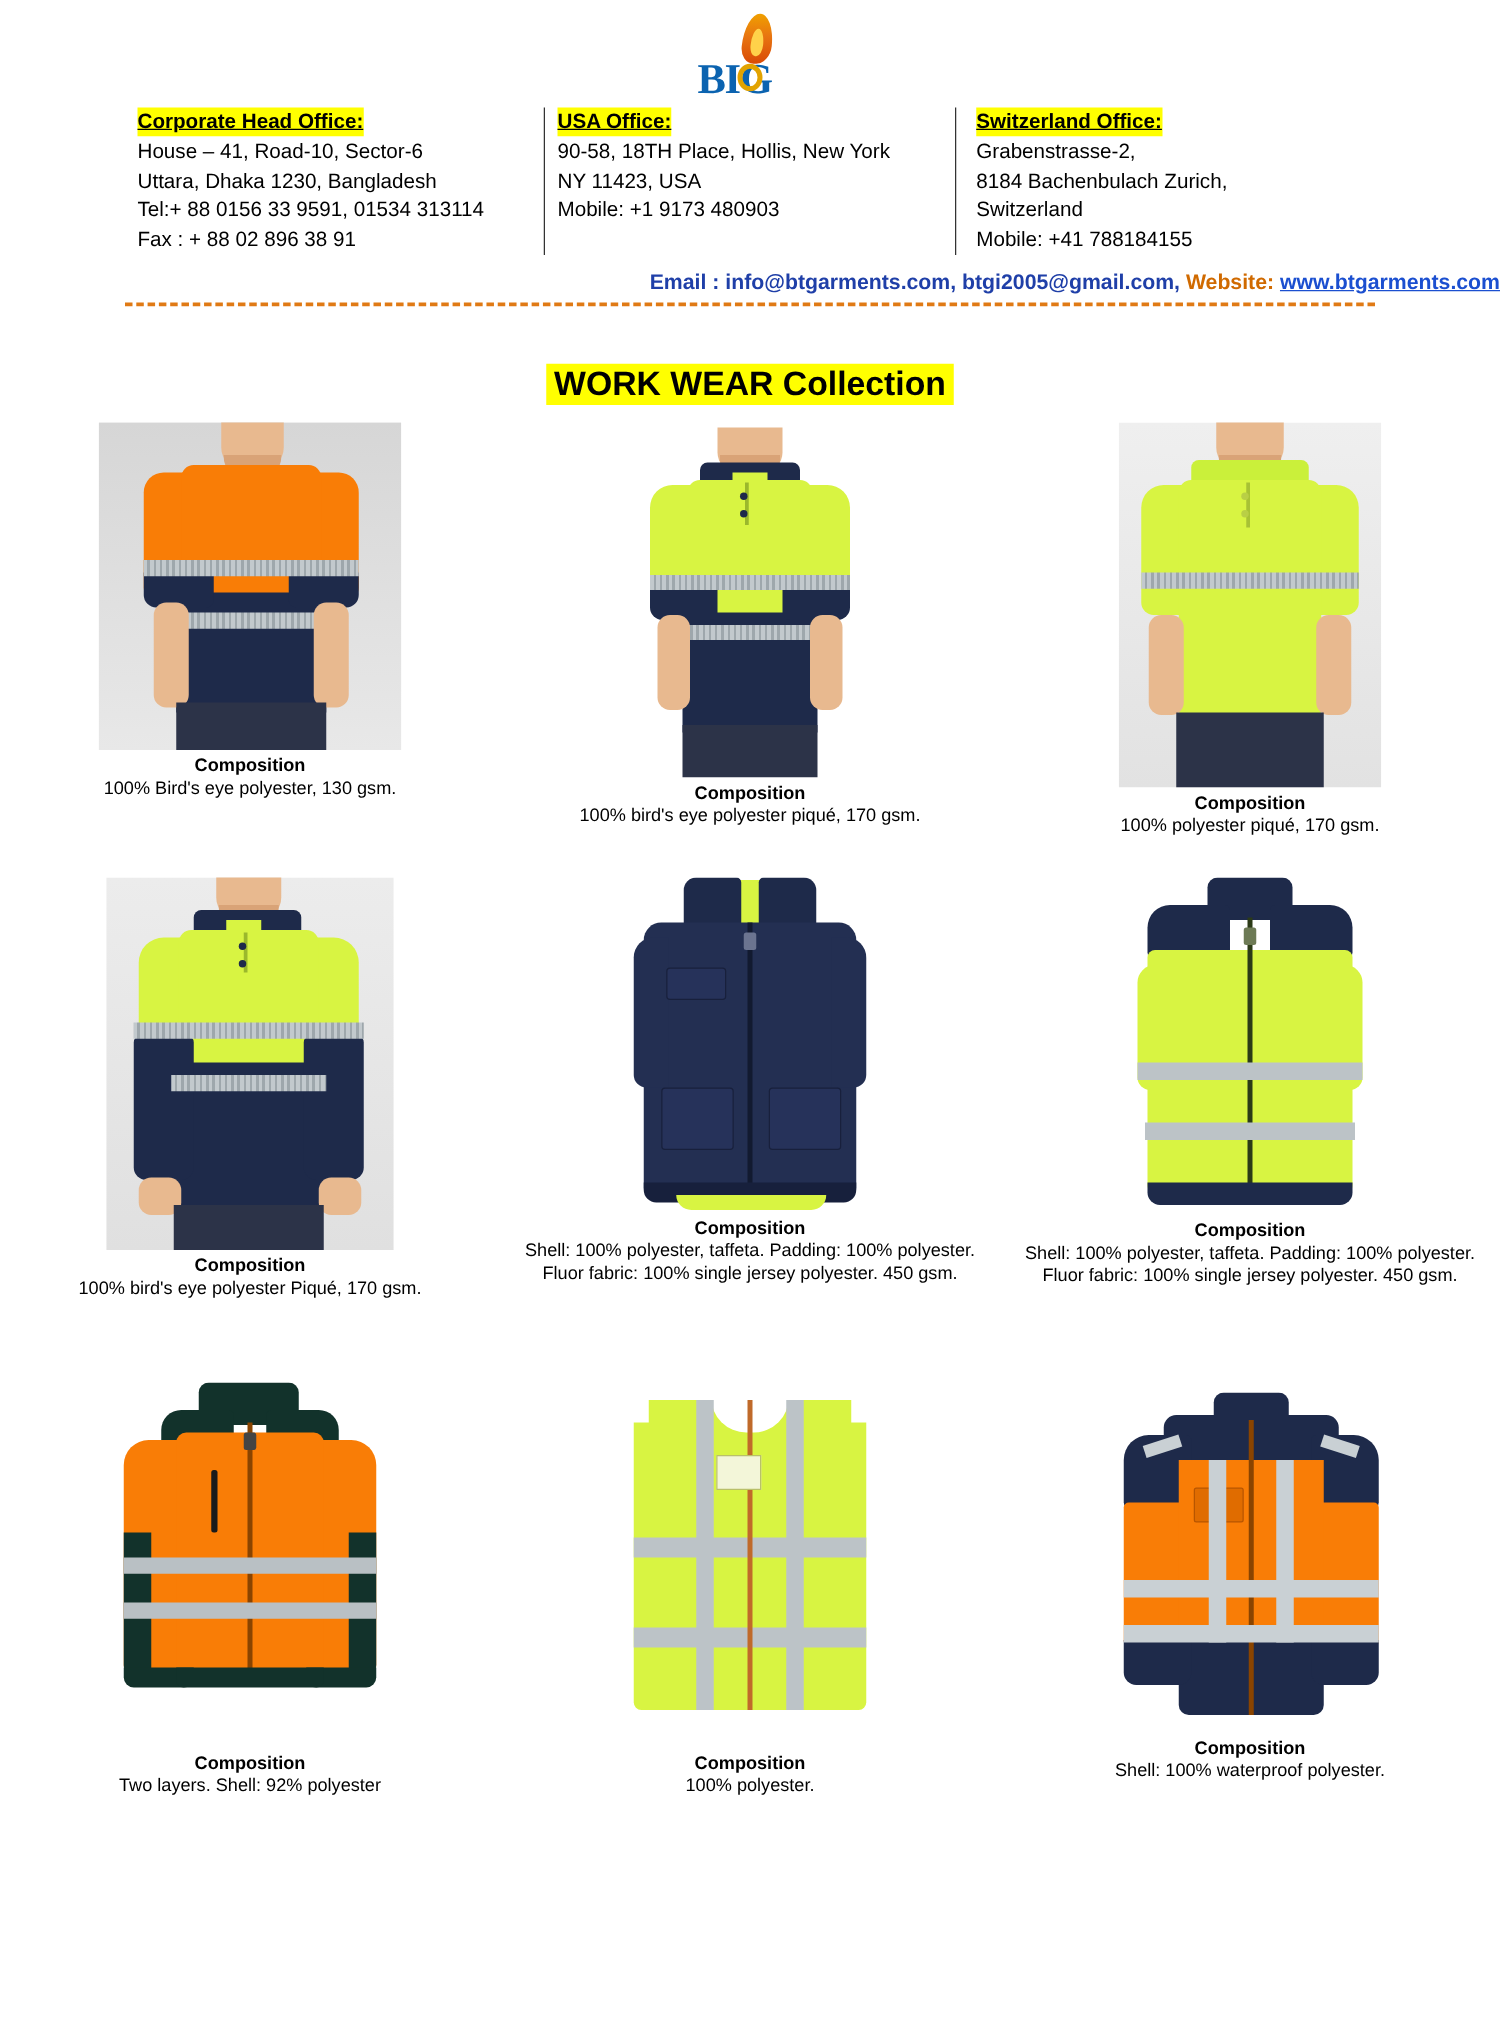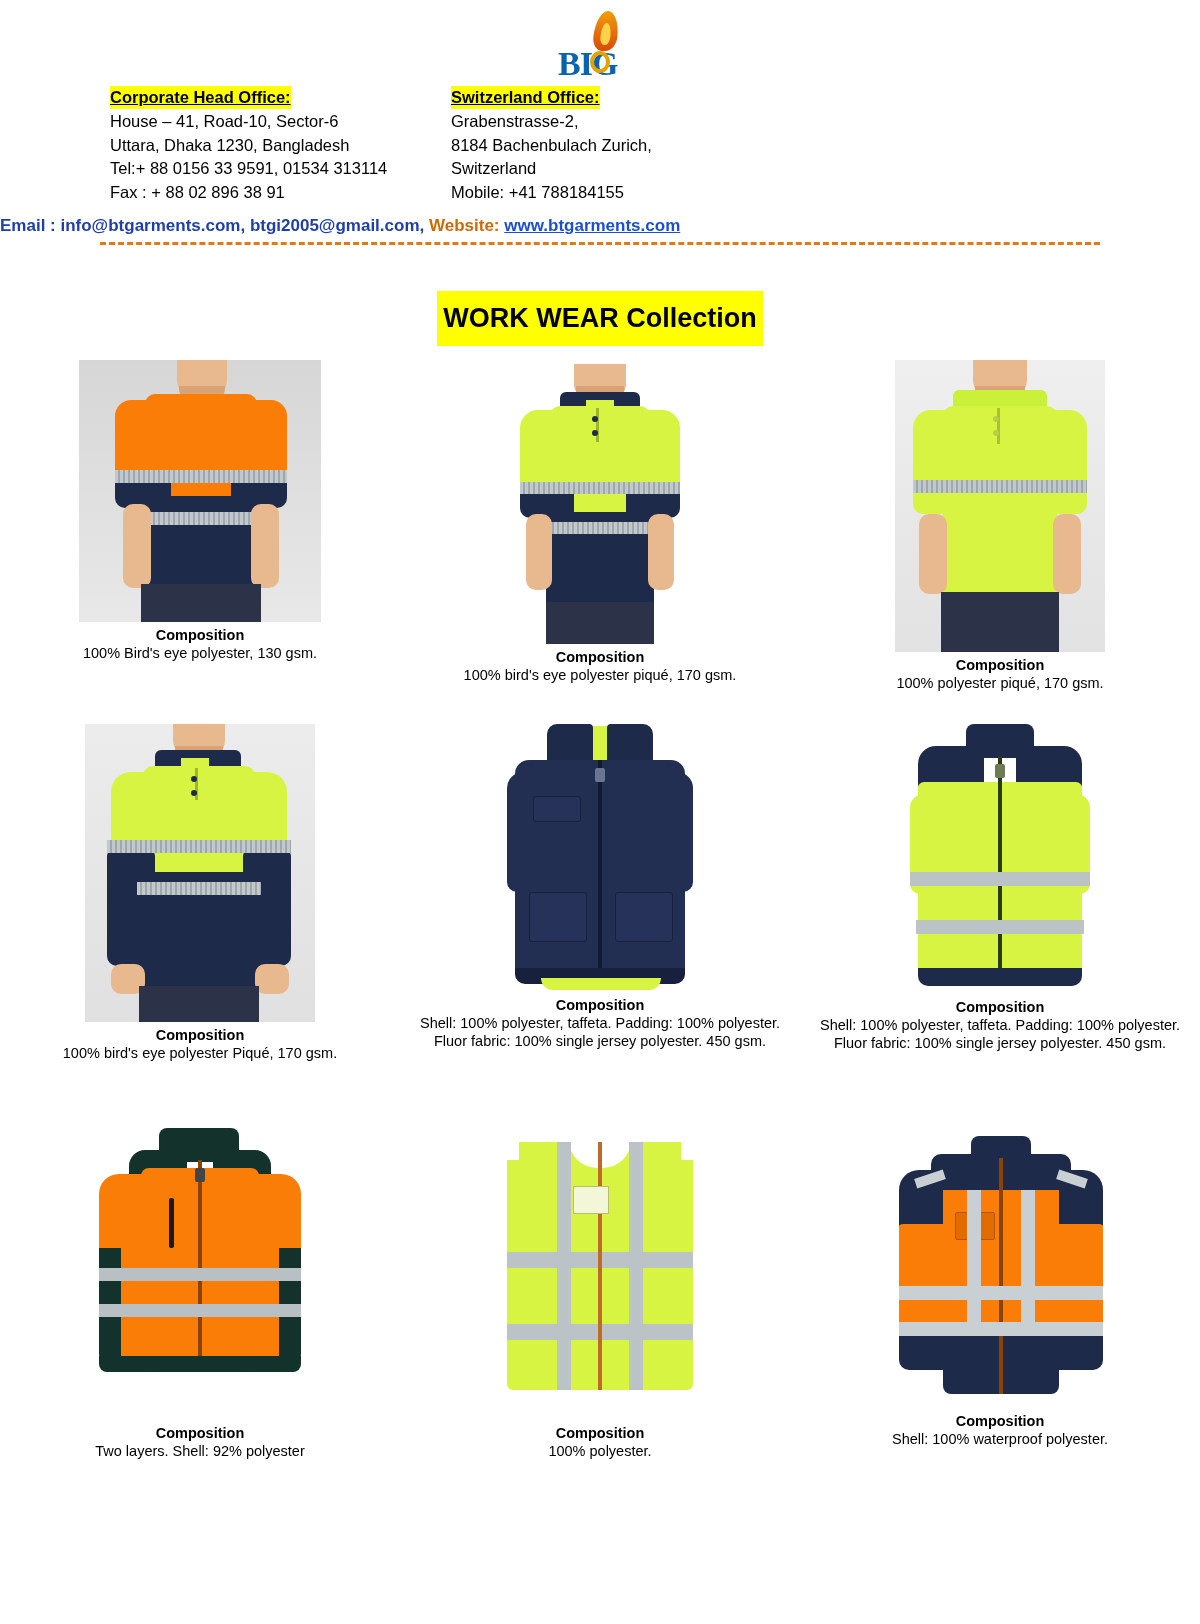--- a/index.html
+++ b/index.html
@@ -98,21 +98,21 @@
   .office-title {
     font-weight: bold;
     background: #ffff00;
     display: inline-block;
     text-decoration: underline;
     margin-bottom: 1px;
   }
   .office-line { white-space: nowrap; }
 
   .contact-line {
-    text-align: left;
+    text-align: right;
     font-size: 17px;
     font-weight: bold;
     margin-top: 6px;
     color: #1a1a8c;
   }
   .contact-line .email-part { color: #1f3fa8; }
   .contact-line .website-label { color: #d06a00; }
   .contact-line .website-url {
     color: #1b4fd0;
     text-decoration: underline;
@@ -126,21 +126,21 @@
   
   .section-title-wrap {
     text-align: center;
     margin-top: 46px;
   }
   .section-title {
     display: inline-block;
     background: #ffff00;
     font-size: 27px;
     font-weight: bold;
-    padding: 12px 6px;
+    padding: 1px 6px;
     color: #000;
   }
 
   
   .grid {
     margin-top: 14px;
     display: grid;
     grid-template-columns: repeat(3, 400px);
     width: 1200px;
   }
@@ -209,20 +209,26 @@
   </div>
 </div>
 
 <div class="offices">
   <div class="office-col c1">
     <div class="office-title">Corporate Head Office:</div>
     <div class="office-line">House – 41, Road-10, Sector-6</div>
     <div class="office-line">Uttara, Dhaka 1230, Bangladesh</div>
     <div class="office-line">Tel:+ 88 0156 33 9591, 01534 313114</div>
     <div class="office-line">Fax : + 88 02 896 38 91</div>
+  </div>
+  <div class="office-col c2">
+    <div class="office-title">USA Office:</div>
+    <div class="office-line">90-58, 18TH Place, Hollis, New York</div>
+    <div class="office-line">NY 11423, USA</div>
+    <div class="office-line">Mobile:  +1  9173 480903</div>
   </div>
   <div class="office-col c3">
     <div class="office-title">Switzerland  Office:</div>
     <div class="office-line">Grabenstrasse-2,</div>
     <div class="office-line">8184 Bachenbulach Zurich,</div>
     <div class="office-line">Switzerland</div>
     <div class="office-line">Mobile: +41 788184155</div>
   </div>
 </div>
 

